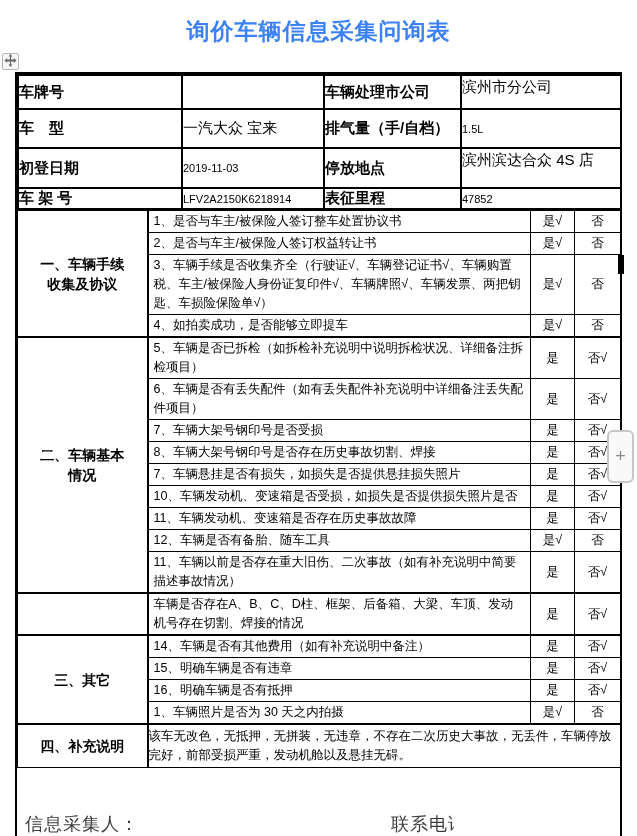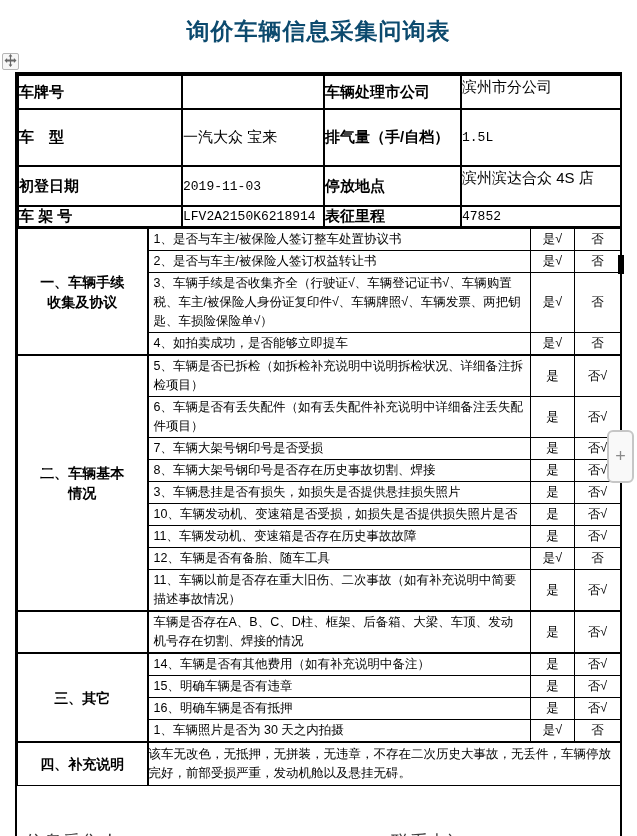--- a/index.html
+++ b/index.html
@@ -11,21 +11,21 @@
     font-family: "Liberation Sans", "DejaVu Sans", sans-serif;
     color: #000;
   }
   .page-title {
     position: absolute;
     top: 16px; left: 0; width: 637px;
     text-align: center;
     font-size: 23px;
     font-weight: bold;
     letter-spacing: 1px;
-    color: #0c4a6e;
+    color: #3b82f6;
   }
   .move-handle {
     position: absolute;
     left: 2px; top: 53px;
     width: 17px; height: 17px;
     border: 1px solid #b5b5b5;
     background: #f7f7f7;
     border-radius: 2px;
     display: flex; align-items: center; justify-content: center;
   }
@@ -37,25 +37,25 @@
     border: 2px solid #000;
     background: #fff;
   }
   table { border-collapse: collapse; width: 100%; table-layout: fixed; }
   td { border: 1px solid #000; overflow: hidden; }
 
   
   .info-table td { border-width: 2px; vertical-align: middle; }
   .info-table .lbl { font-weight: bold; font-size: 15px; }
   .info-table .val { font-size: 13px; }
-  .info-table .mono { font-family: Liberation Mono, monospace; font-size: 13px; }
+  .info-table .mono { font-family: Liberation Sans, sans-serif; font-size: 11px; }
   .info-table .big { font-size: 15px; }
   .info-table .vtop { vertical-align: top; padding-top: 2px; }
   .r1 td { height: 34px; }
-  .r2 td { height: 57px; }
+  .r2 td { height: 39px; }
   .r3 td { height: 40px; }
   .r4 td { height: 19px; }
   .r5 td { height: 18px; }
 
   
   .q-table td { font-size: 12.5px; line-height: 19px; }
   .q-table .sec-label {
     font-weight: bold; font-size: 14px;
     text-align: center; vertical-align: middle;
     border-right-width: 2px; line-height: 20px;
@@ -190,21 +190,21 @@
       <td class="q">7、车辆大架号钢印号是否受损</td>
       <td class="yn">是</td>
       <td class="yn">否√</td>
     </tr>
     <tr class="h1">
       <td class="q">8、车辆大架号钢印号是否存在历史事故切割、焊接</td>
       <td class="yn">是</td>
       <td class="yn">否√</td>
     </tr>
     <tr class="h1">
-      <td class="q">3、车辆悬挂是否有损失，如损失是否提供悬挂损失照片</td>
+      <td class="q">7、车辆悬挂是否有损失，如损失是否提供悬挂损失照片</td>
       <td class="yn">是</td>
       <td class="yn">否√</td>
     </tr>
     <tr class="h1">
       <td class="q">10、车辆发动机、变速箱是否受损，如损失是否提供损失照片是否</td>
       <td class="yn">是</td>
       <td class="yn">否√</td>
     </tr>
     <tr class="h1">
       <td class="q">11、车辆发动机、变速箱是否存在历史事故故障</td>

